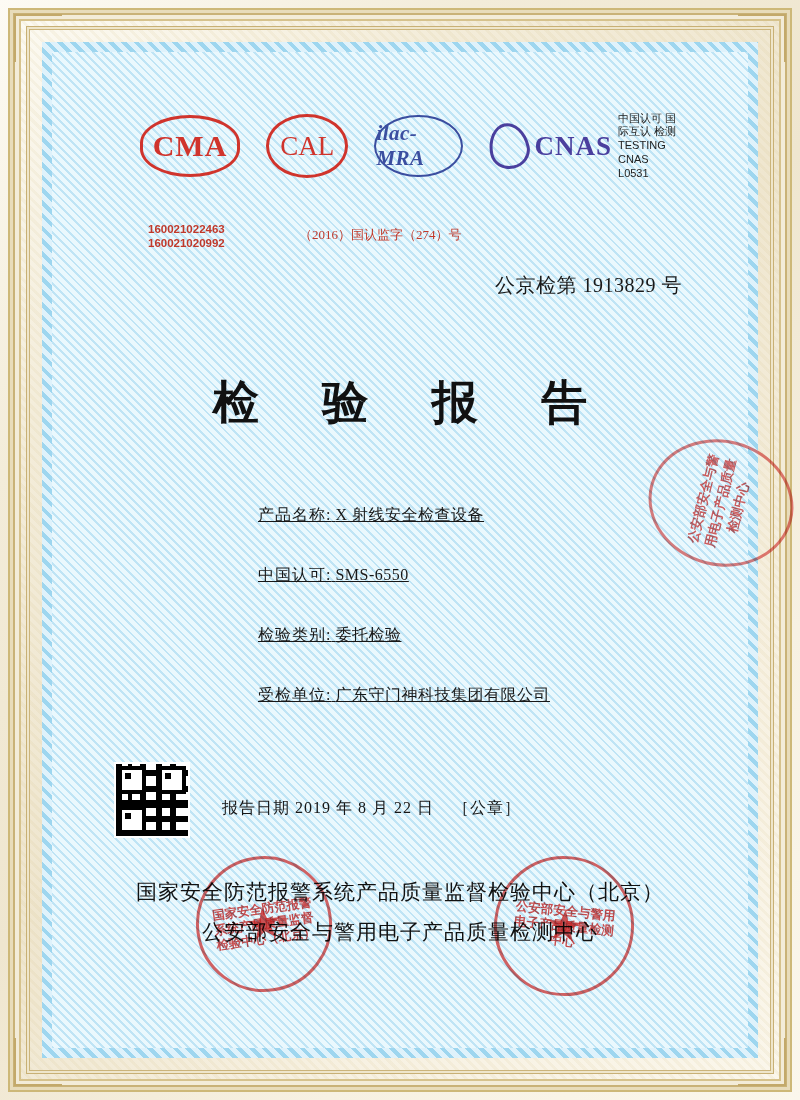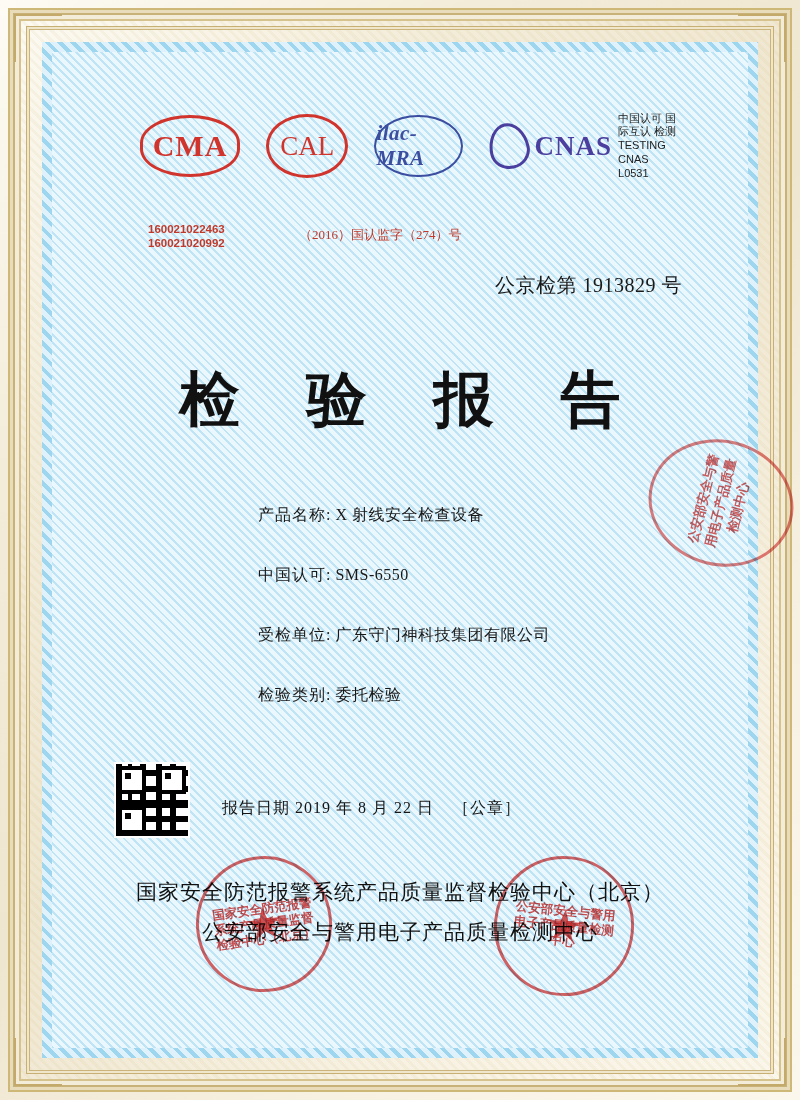--- a/index.html
+++ b/index.html
@@ -121,28 +121,28 @@
     position:absolute;left:268px;top:226px;
     font-size:13px;color:#c0392b;font-weight:normal;margin-left:31px;
   }
 
   .report-no{
     position:absolute;right:118px;top:272px;
     font-size:20px;color:#1a1a1a;letter-spacing:.5px;
   }
 
   .title{
-    position:absolute;left:0;right:0;top:360px;text-align:center;
-    font-size:60px;letter-spacing:26px;font-weight:bold;color:#111;
+    position:absolute;left:0;right:0;top:372px;text-align:center;
+    font-size:46px;letter-spacing:26px;font-weight:bold;color:#111;
     text-indent:26px;
   }
 
   .fields{
     position:absolute;left:258px;top:485px;
-    font-size:16px;color:#181818;line-height:60px;
+    font-size:16px;color:#181818;line-height:60px;text-decoration:underline;
   }
   .fields .row{white-space:nowrap;}
   .fields .lbl{letter-spacing:1px;}
   .fields .val{letter-spacing:.5px;}
 
   .qr{
     position:absolute;left:114px;top:762px;width:72px;height:72px;
     background:#fff;
     background-image:
       linear-gradient(90deg,#000 0 6px,transparent 6px 12px,#000 12px 16px,transparent 16px 24px,#000 24px 30px,transparent 30px 40px,#000 40px 46px,transparent 46px 54px,#000 54px 60px,transparent 60px 72px),
@@ -245,26 +245,26 @@
     <div class="fields">
       <div class="row">
         <span class="lbl">产品名称:</span>
         <span class="val">X 射线安全检查设备</span>
       </div>
       <div class="row">
         <span class="lbl">中国认可:</span>
         <span class="val">SMS-6550</span>
       </div>
       <div class="row">
+        <span class="lbl">检验类别:</span>
+        <span class="val">委托检验</span>
+      </div>
+      <div class="row">
         <span class="lbl">受检单位:</span>
         <span class="val">广东守门神科技集团有限公司</span>
-      </div>
-      <div class="row">
-        <span class="lbl">检验类别:</span>
-        <span class="val">委托检验</span>
       </div>
     </div>
 
     <div class="qr">
       <span class="fp a">
           <i></i>
         </span>
       <span class="fp b">
           <i></i>
         </span>

